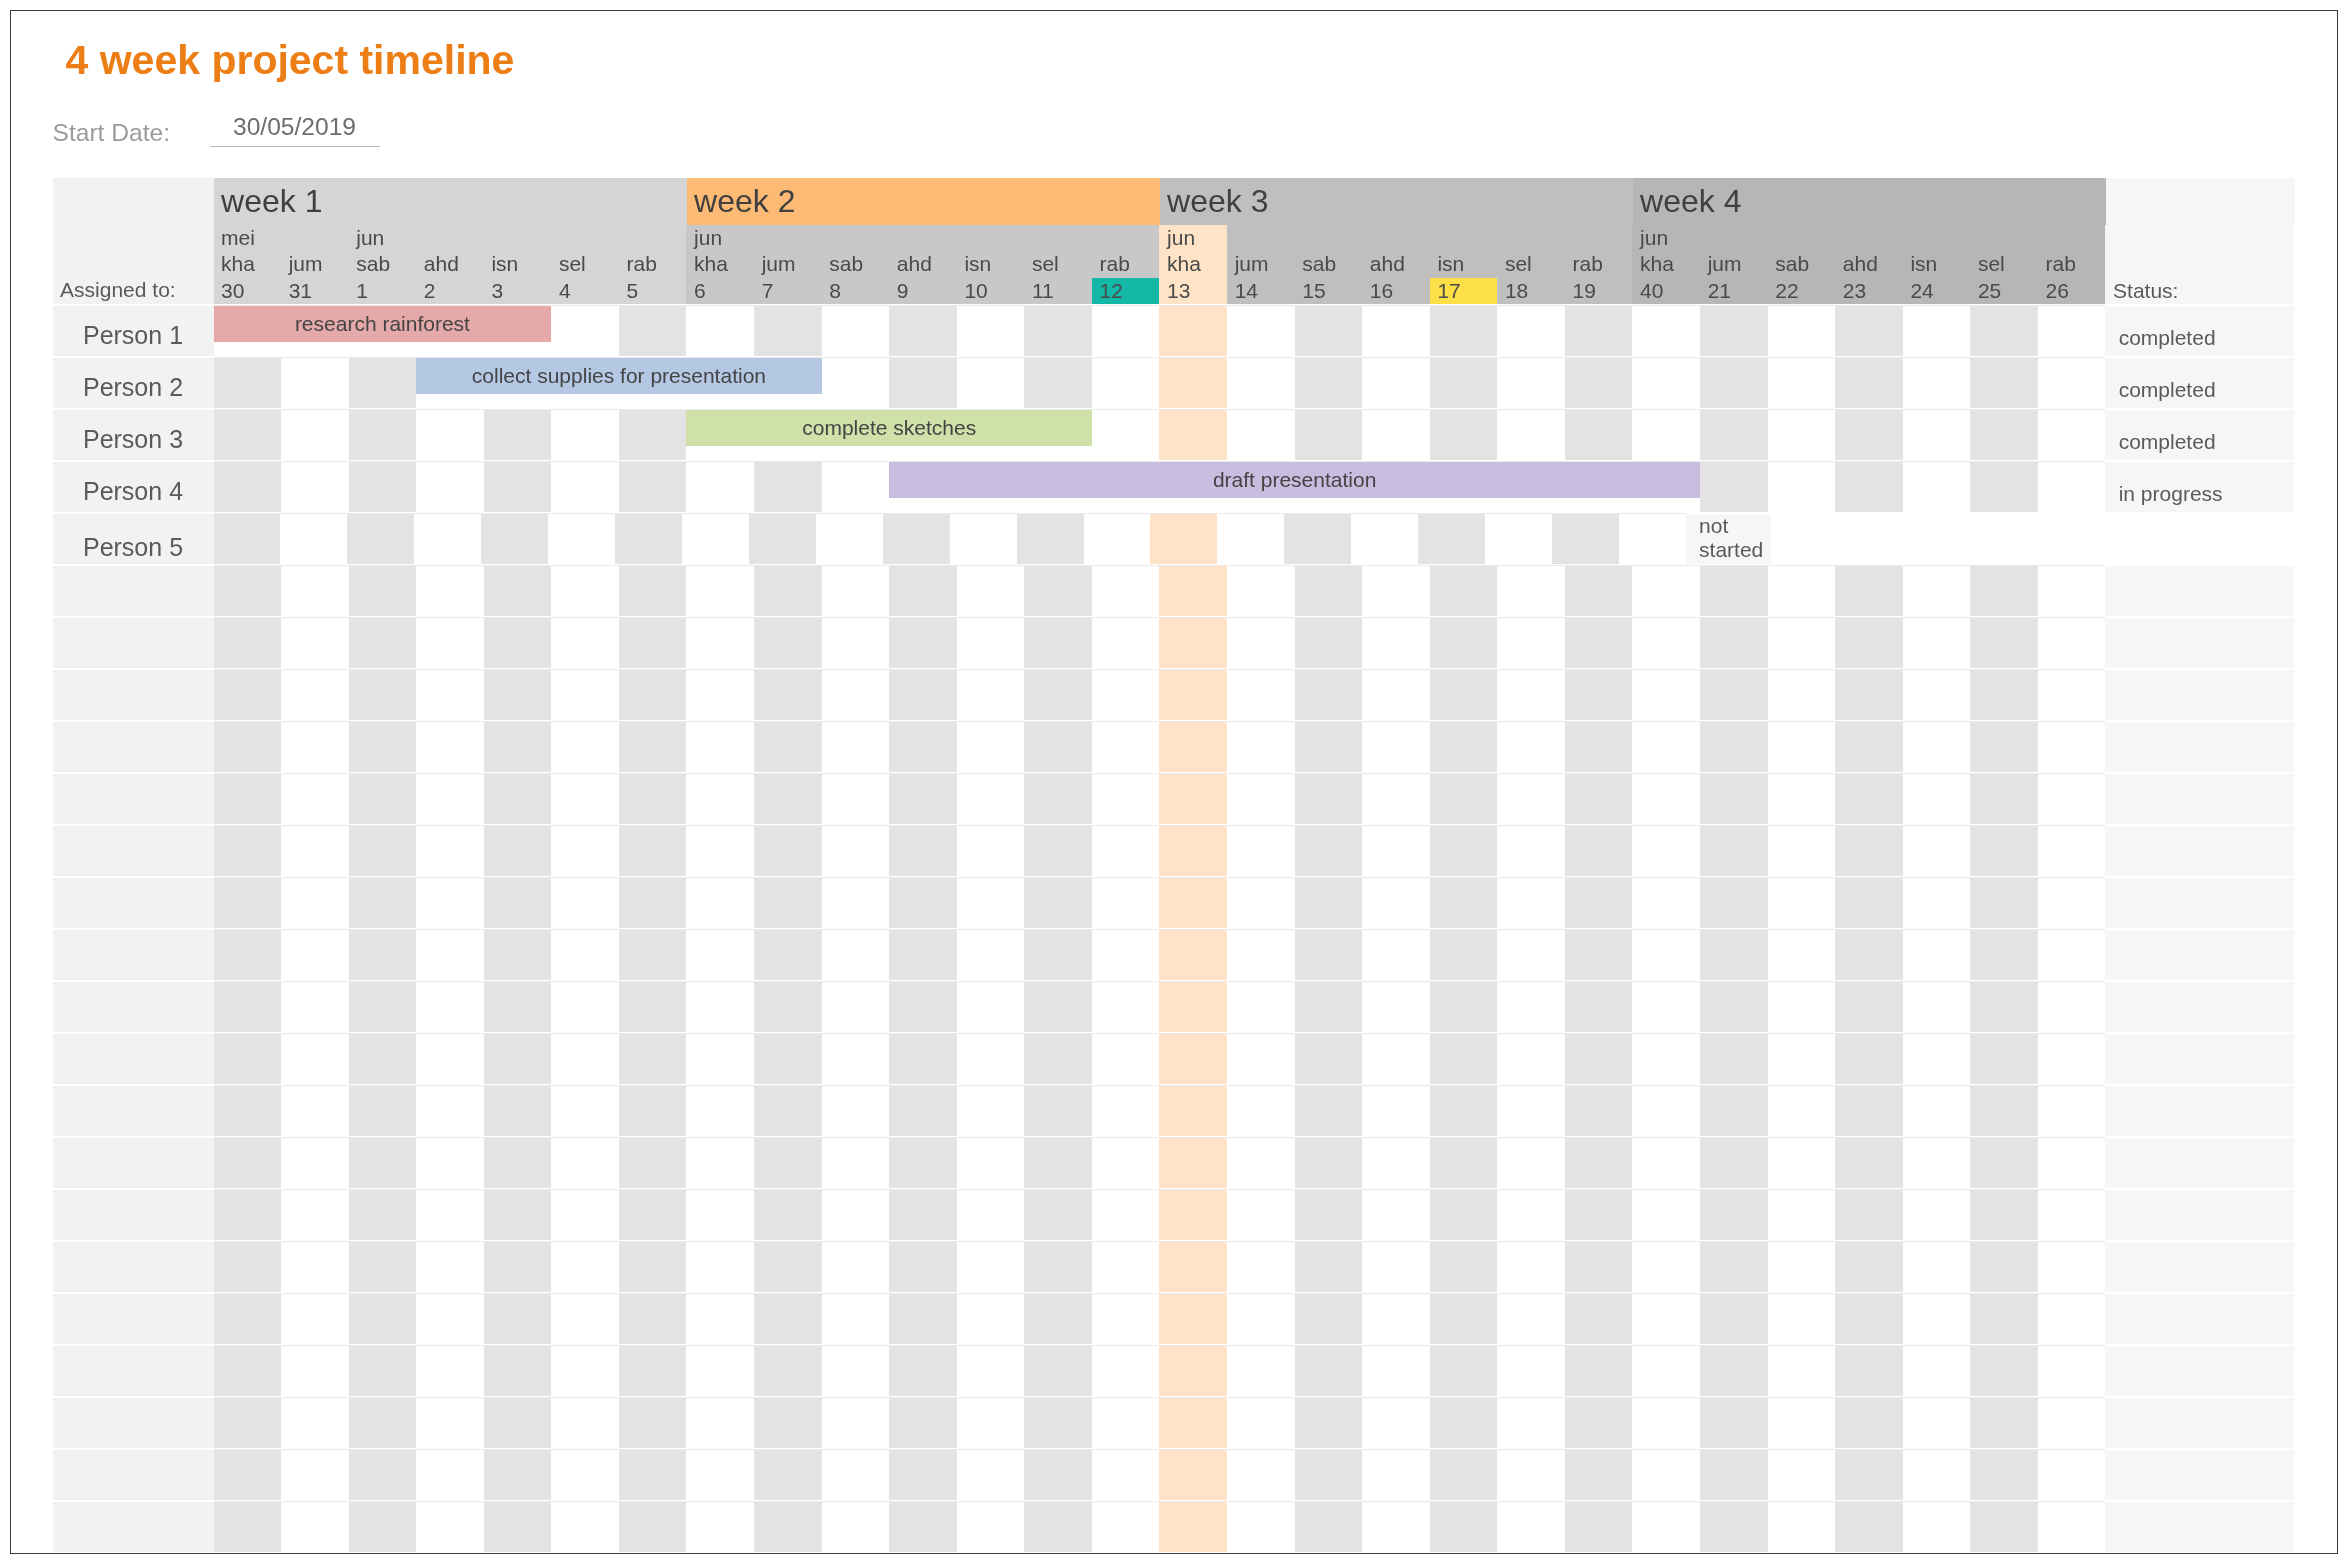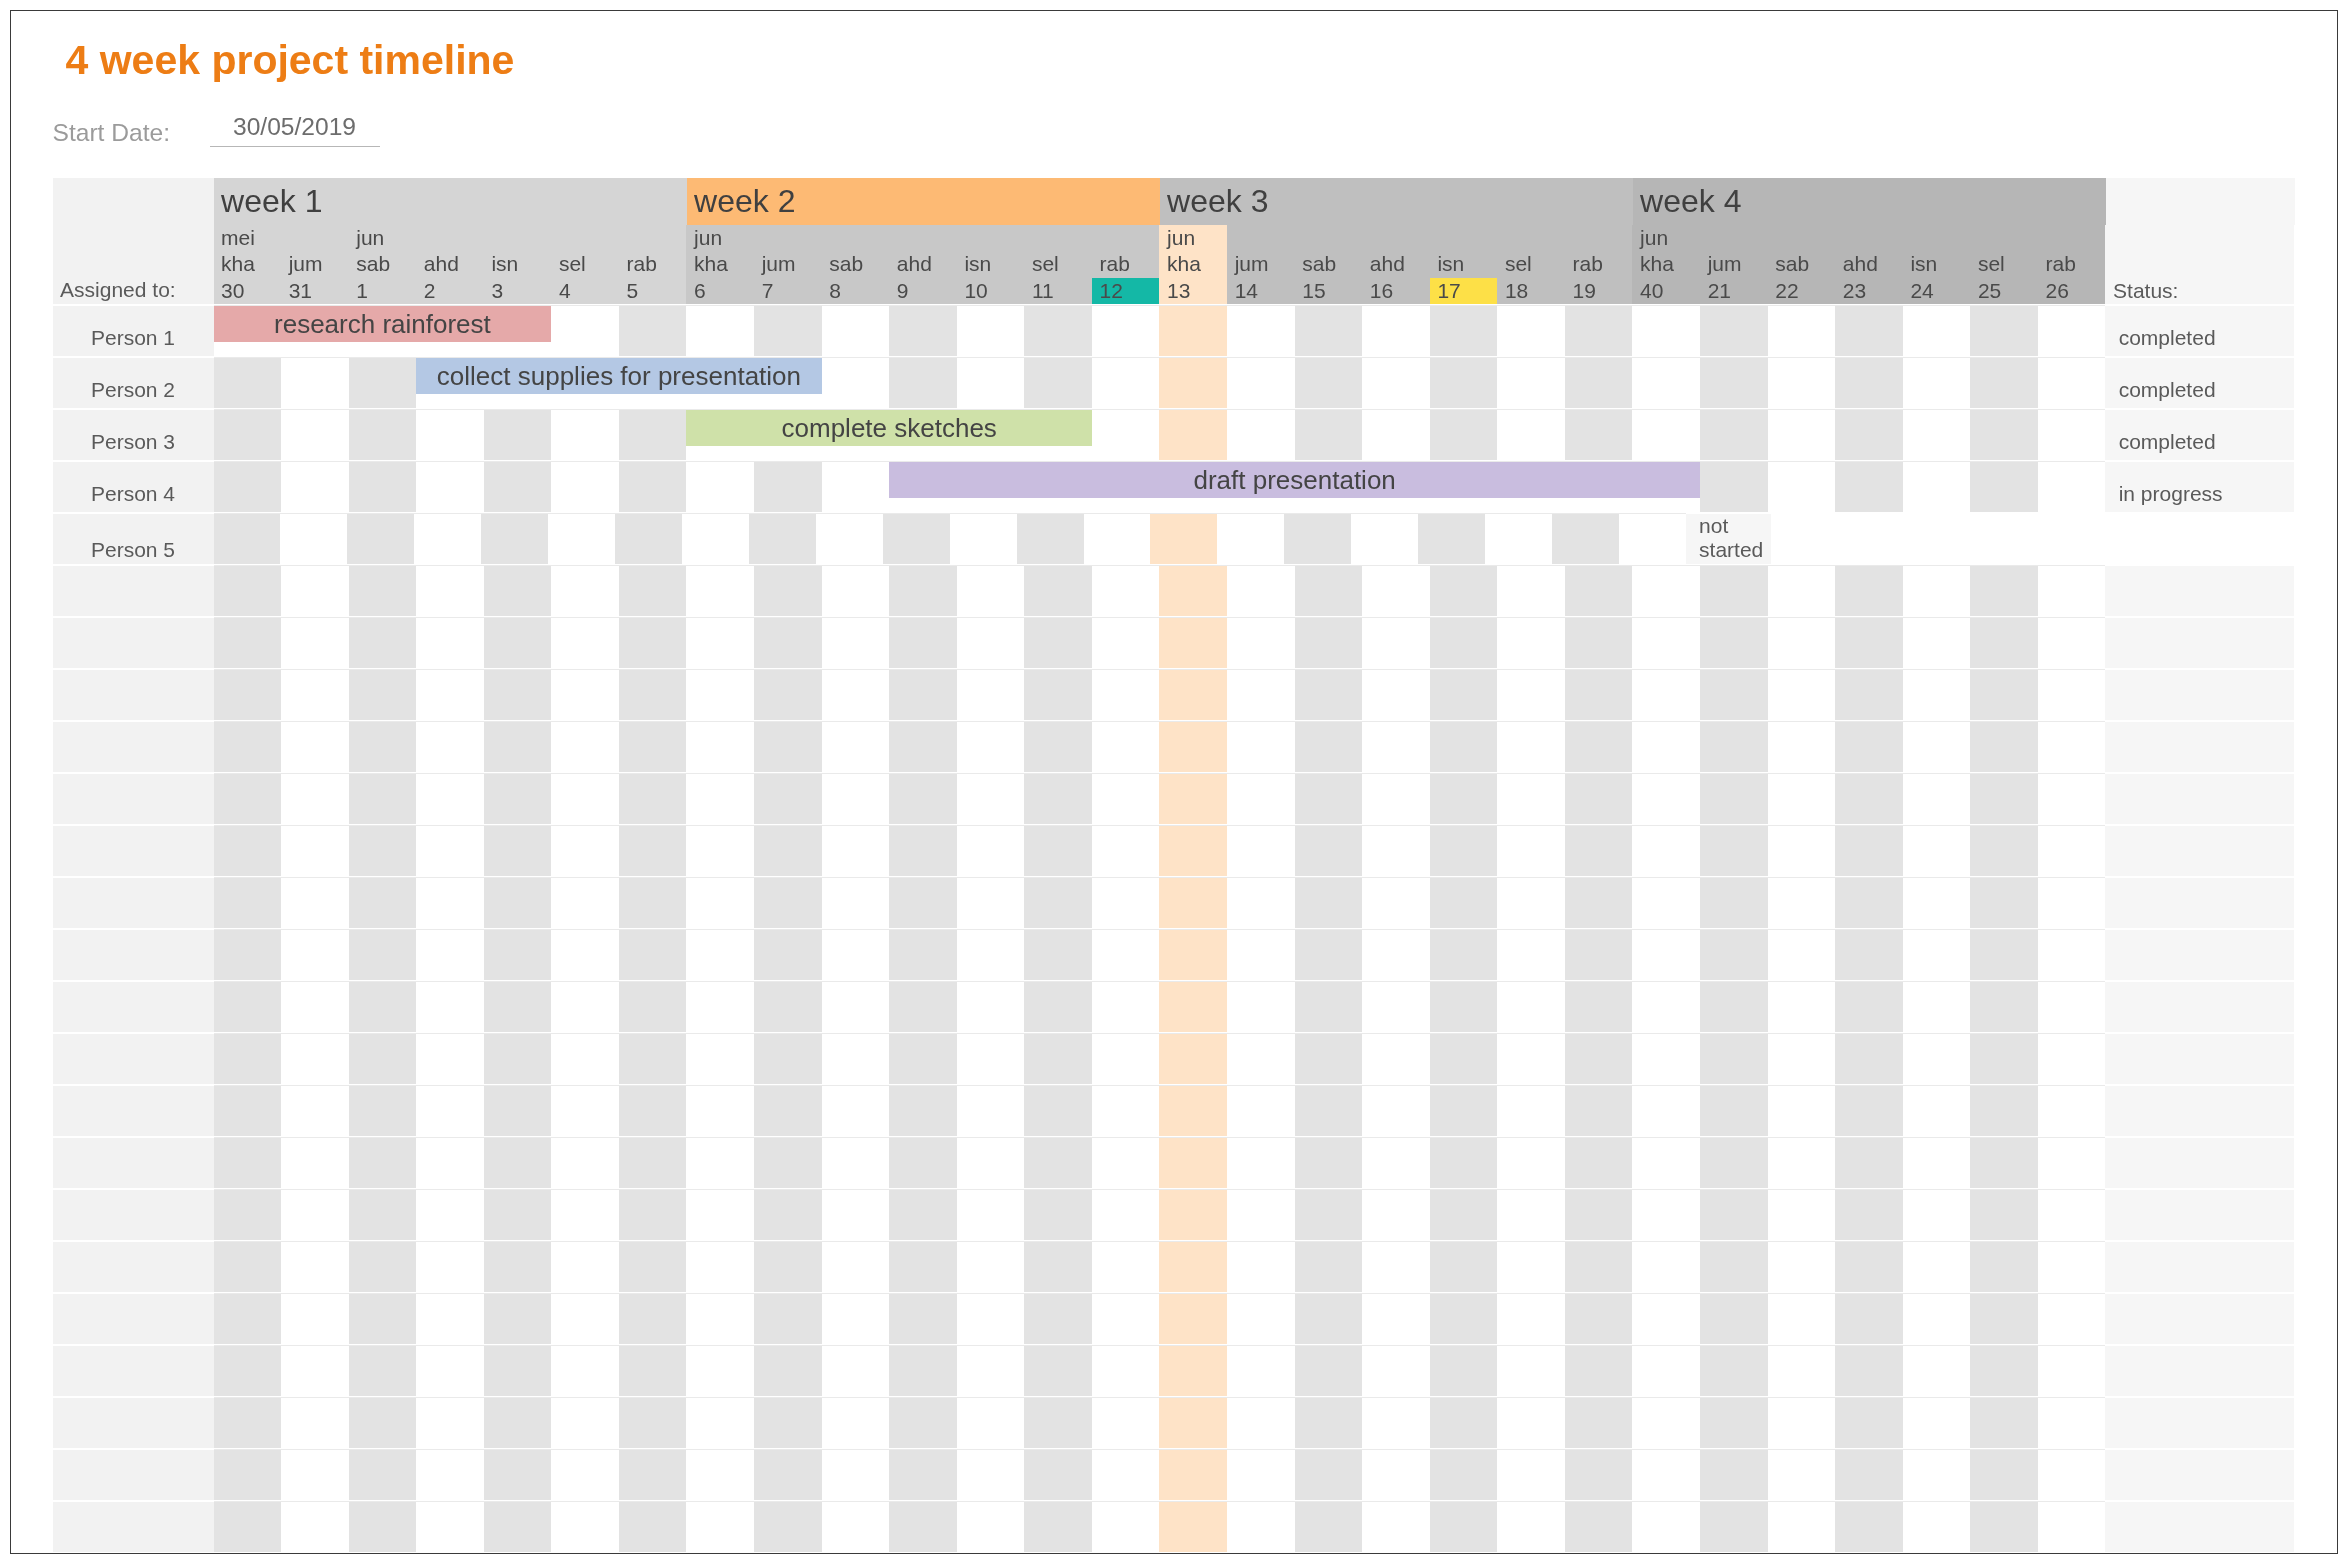--- a/index.html
+++ b/index.html
@@ -79,21 +79,21 @@
   .body-row {
     grid-column: 1 / -1;
     display: grid;
     grid-template-columns: 161px repeat(28, 1fr) 189px;
     height: 52px;
     border-top: 0.9px solid #fff;
   }
   .row-label {
     background: #f2f2f2;
     color: #5a5a5a;
-    font-size: 21px;
+    font-size: 25px;
     display: flex;
     align-items: flex-end;
     justify-content: center;
     padding-bottom: 5.7px;
     border-top: 0.9px solid #fff;
   }
   .row-status {
     background: #f6f6f6;
     color: #5a5a5a;
     font-size: 21px;
@@ -109,21 +109,21 @@
   .day-cell.plain  { background: #ffffff; }
   .day-cell.today  { background: #fee3c7; }
 
   
   .task-bar {
     height: 36px;
     margin-top: 0px;
     display: flex;
     align-items: center;
     justify-content: center;
-    font-size: 26px;
+    font-size: 21px;
     color: #444;
     white-space: nowrap;
   }
   .c-red    { background: #e5a9a9; }
   .c-blue   { background: #b4c8e4; }
   .c-green  { background: #cfe1a9; }
   .c-purple { background: #c9bddf; }
   .c-orange { background: #f9cd9f; }
 </style>
 </head>

